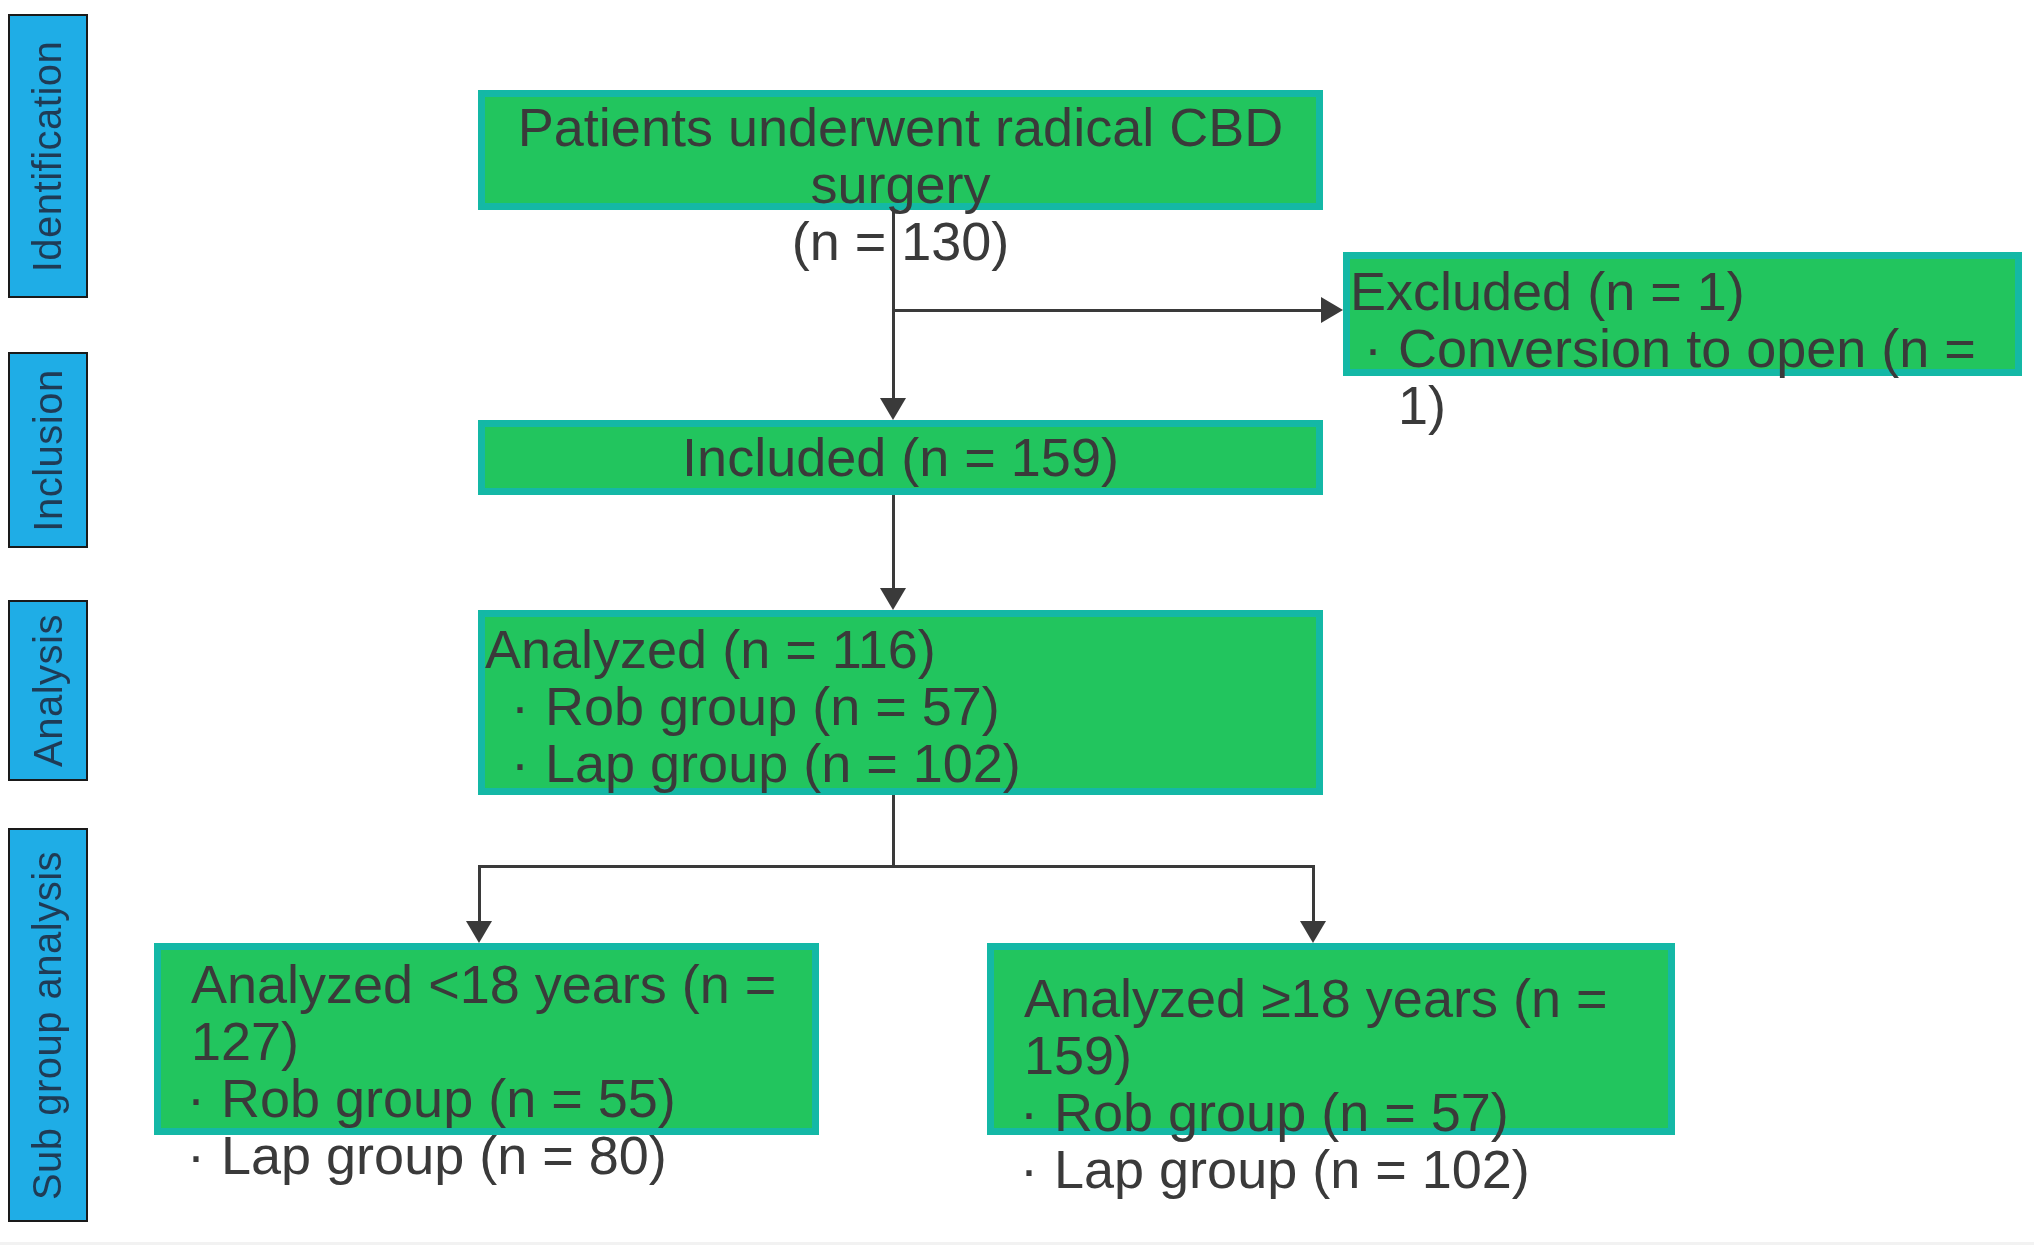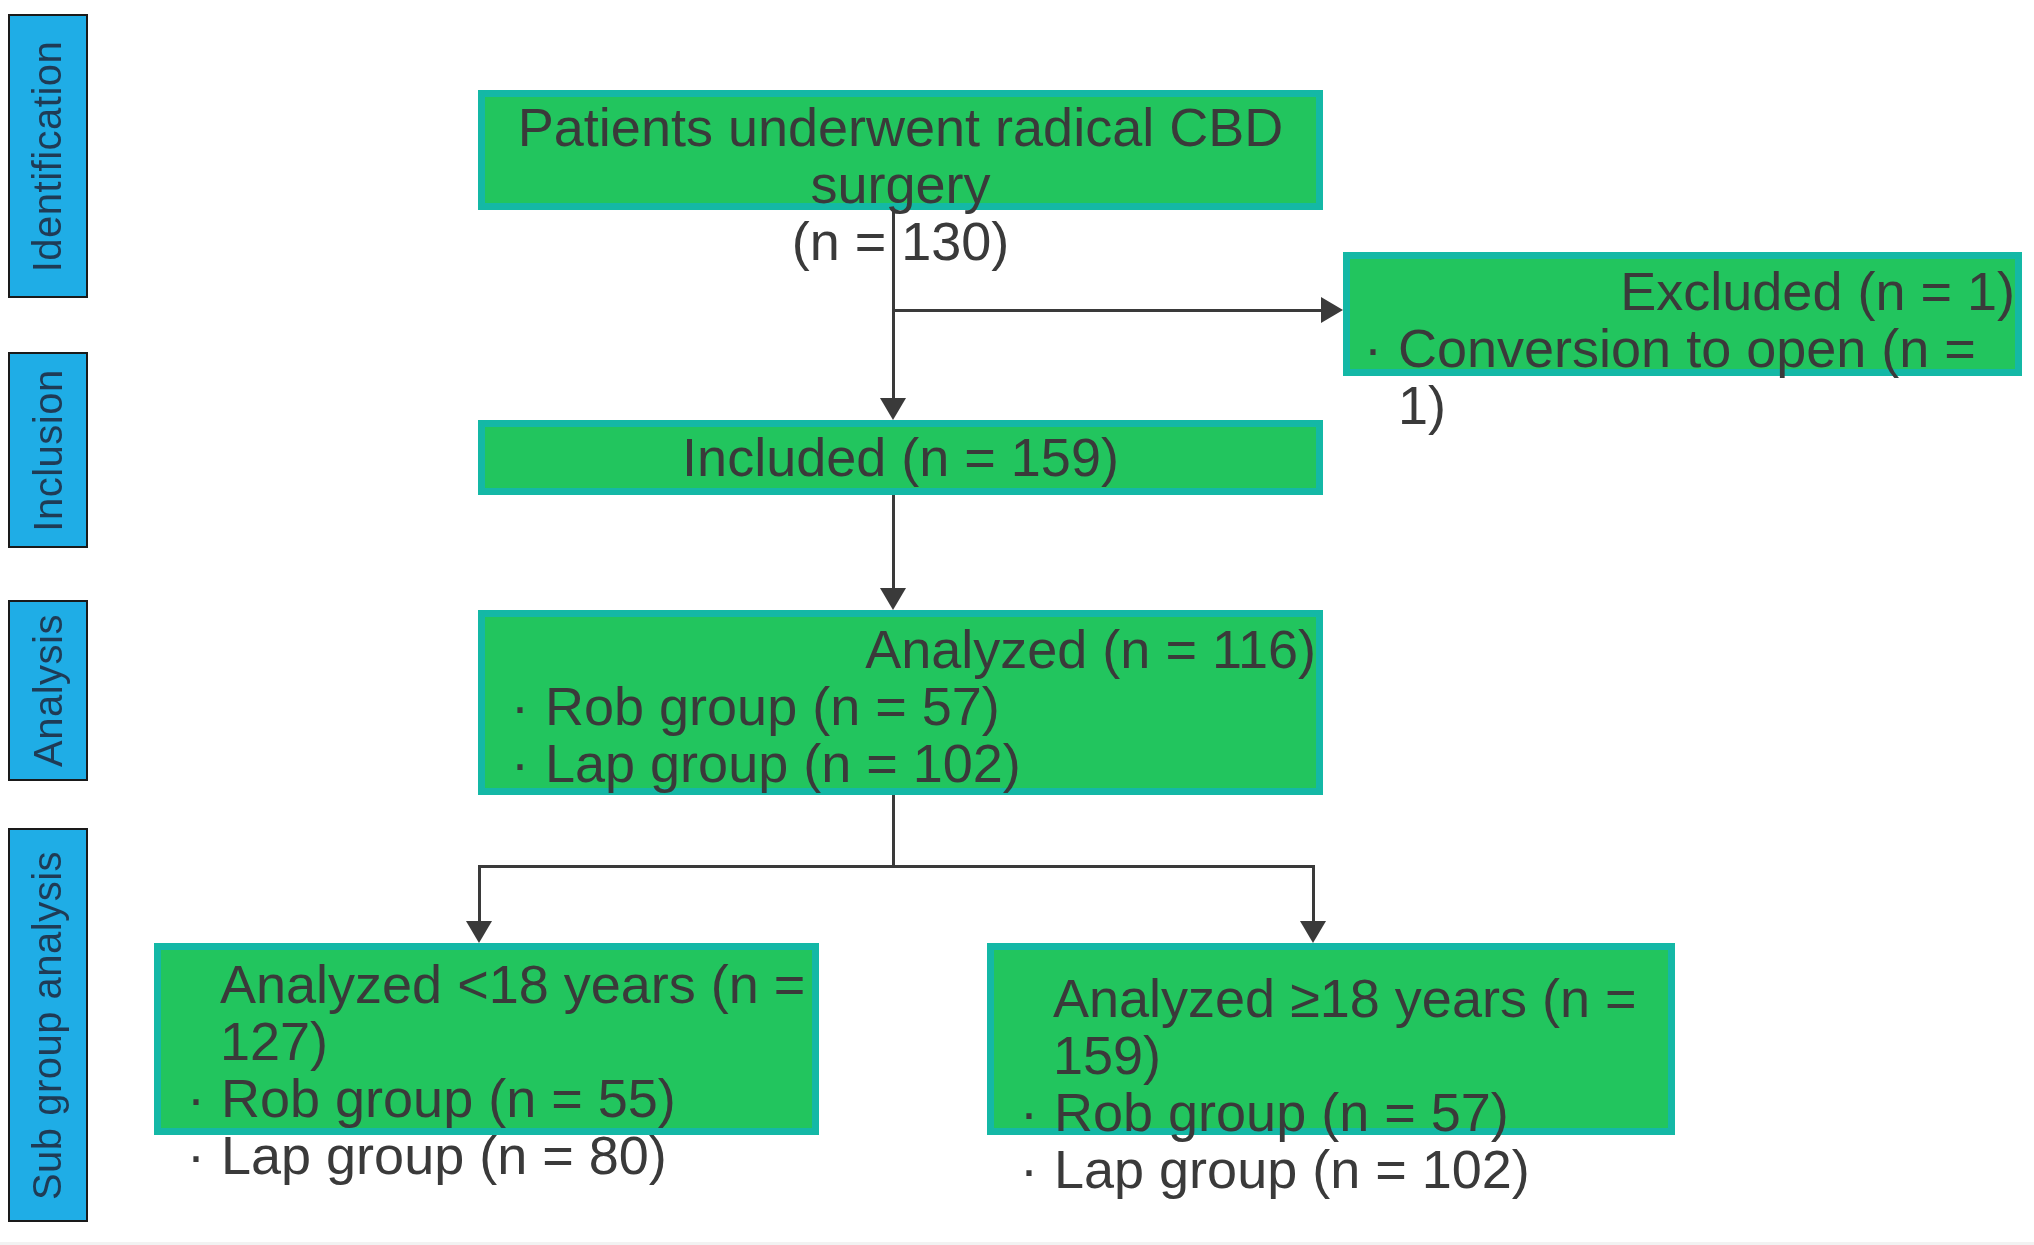--- a/index.html
+++ b/index.html
@@ -51,22 +51,22 @@
     line-height: 57px;
     color: #3a3a3a;
   }
   .box-enrollment { left: 478px; top: 90px;  width: 845px; height: 120px; text-align: center; padding-top: 2px; }
   .box-excluded   { left: 1343px; top: 252px; width: 679px; height: 124px; padding-top: 4px; }
   .box-included   { left: 478px; top: 420px; width: 845px; height: 75px; display: flex; align-items: center; justify-content: center; }
   .box-analyzed   { left: 478px; top: 610px; width: 845px; height: 185px; padding-top: 4px; }
   .box-sub-left   { left: 154px; top: 943px; width: 665px; height: 192px; padding-top: 6px; }
   .box-sub-right  { left: 987px; top: 943px; width: 688px; height: 192px; padding-top: 20px; }
 
-  .center-line { text-align: right; }
-  .title-left { padding-left: 30px; margin-left: 29px; }
+  .center-line { text-align: left; }
+  .title-left { padding-left: 30px; }
   .bullet-row {
     display: flex;
     align-items: baseline;
     padding-left: 26px;
   }
   .bullet-row .dot { flex: 0 0 auto; margin-right: 16px; }
   .box-excluded .bullet-row { padding-left: 14px; }
 
   
   .line {

